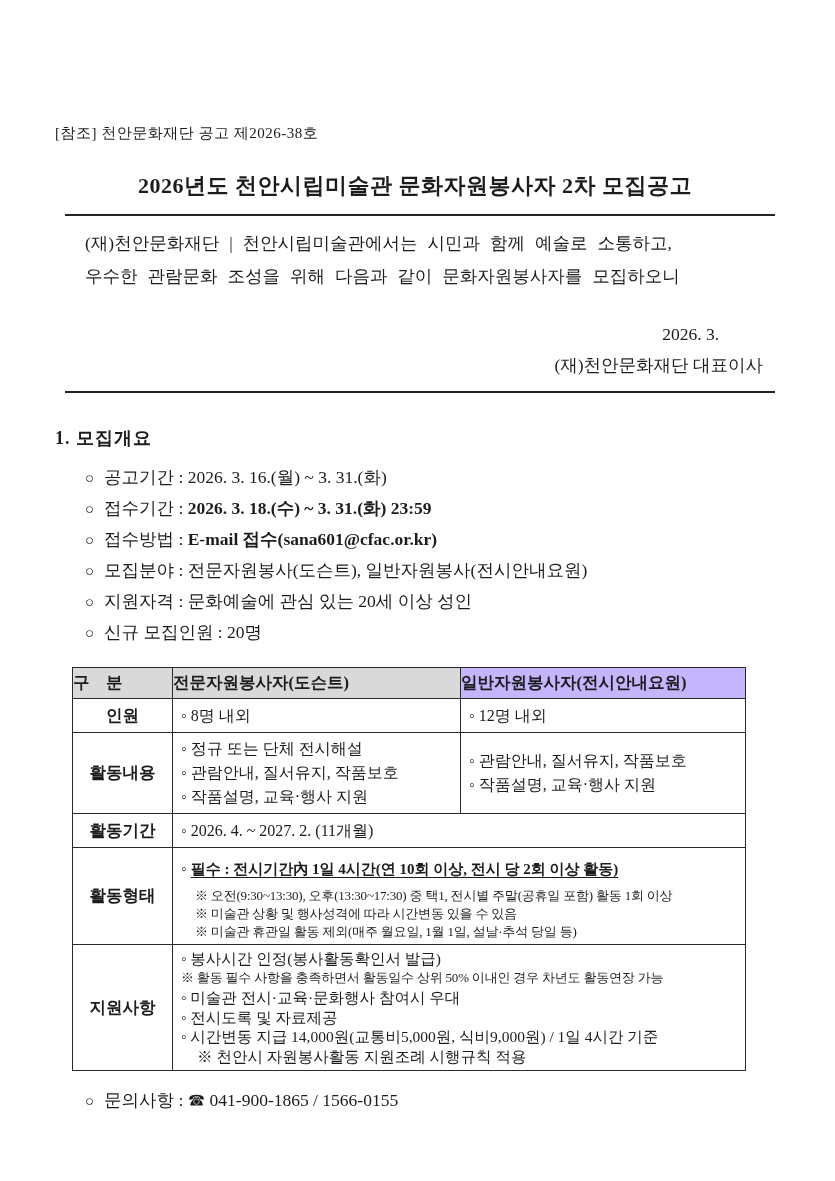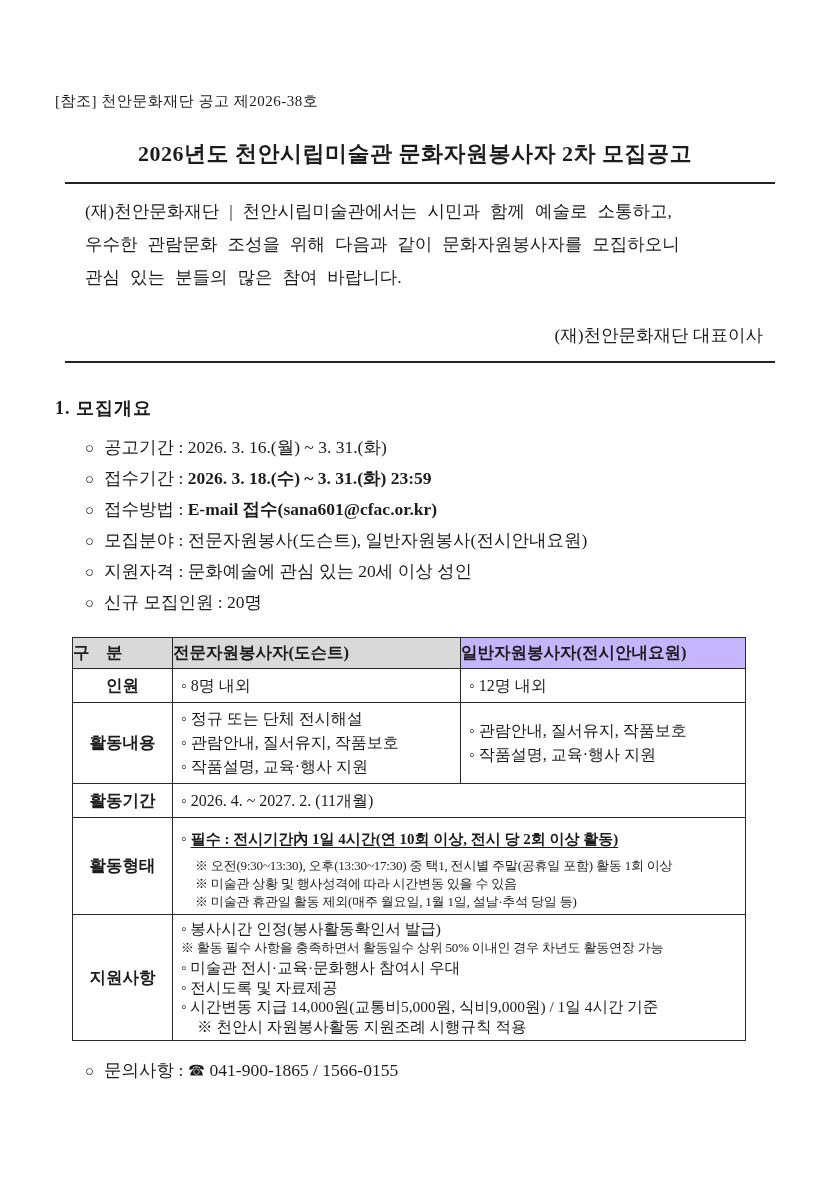--- a/index.html
+++ b/index.html
@@ -4,21 +4,21 @@
 <style>
   * { margin:0; padding:0; box-sizing:border-box; }
   html,body { background:#ffffff; }
   body {
     width:835px; height:1181px;
     font-family:"Liberation Serif","DejaVu Serif",serif;
     color:#1c1c1c;
     position:relative;
     overflow:hidden;
   }
-  .page { padding:92px 60px 0 55px; }
+  .page { padding:92px 60px 0 55px;margin-top:32px; }
 
   .ref { font-size:15px; letter-spacing:0.5px; }
 
   .title {
     text-align:center;
     font-size:22px;
     font-weight:bold;
     margin-top:28px;
     letter-spacing:0.5px;
   }
@@ -129,24 +129,24 @@
 
   <div class="ref">[참조] 천안문화재단 공고 제2026-38호</div>
 
   <div class="title">2026년도 천안시립미술관 문화자원봉사자 2차 모집공고</div>
 
   <div class="rule rule-top"></div>
 
   <div class="intro">
     <div class="line">(재)천안문화재단 | 천안시립미술관에서는 시민과 함께 예술로 소통하고,</div>
     <div class="line">우수한 관람문화 조성을 위해 다음과 같이 문화자원봉사자를 모집하오니</div>
-    <div class="line">관심 있는 분들의 많은 참여 바랍니다.</div>
   </div>
 
   <div class="sign-block">
+    <div class="date">2026. 3.</div>
     <div class="signer">(재)천안문화재단 대표이사</div>
   </div>
 
   <div class="rule rule-mid"></div>
 
   <div class="section-h">1. 모집개요</div>
 
   <ul class="overview">
     <li><span class="mk">○</span><span>공고기간</span><span> : </span><span>2026. 3. 16.(월) ~ 3. 31.(화)</span></li>
     <li><span class="mk">○</span><span>접수기간</span><span> : </span><span class="bold">2026. 3. 18.(수) ~ 3. 31.(화) 23:59</span></li>

